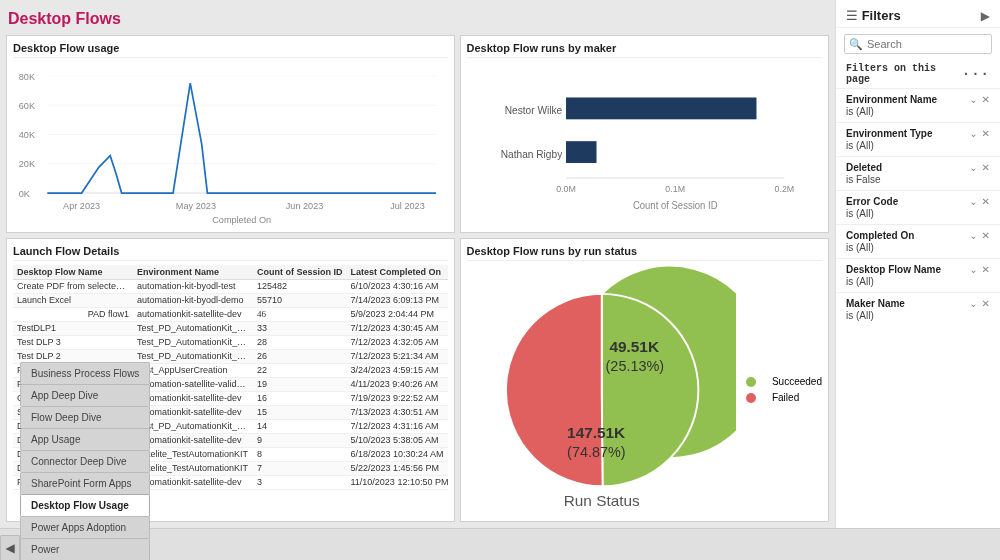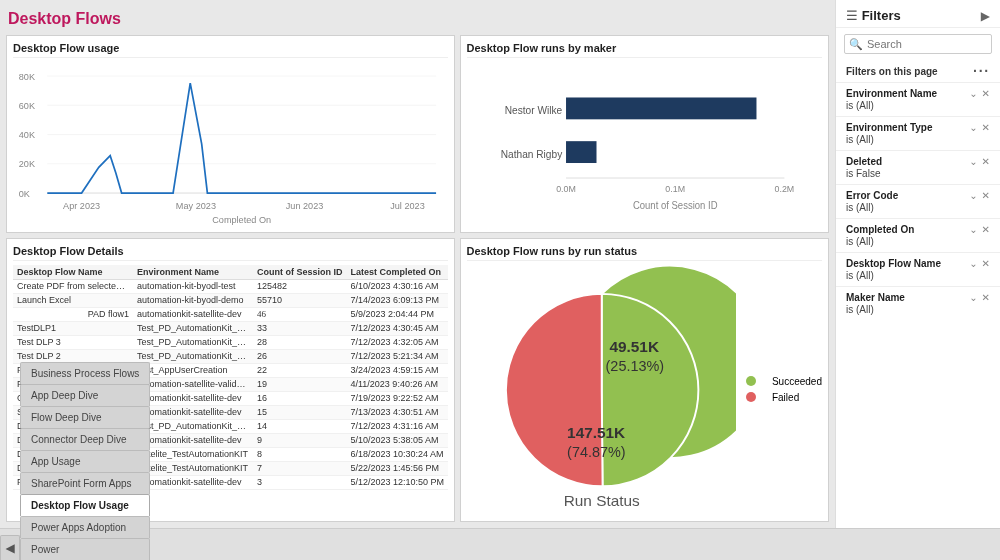--- a/index.html
+++ b/index.html
@@ -35,21 +35,21 @@
     
     .sidebar { width: 165px; background: white; border-left: 1px solid #ddd; display: flex; flex-direction: column; padding: 0; }
     .sidebar-header { display: flex; align-items: center; padding: 8px 10px 4px; background: white; border-bottom: 1px solid #eee; }
     .sidebar-header-title { font-size: 13px; font-weight: 600; color: #1f1f1f; flex: 1; }
     .sidebar-close { font-size: 12px; color: #666; cursor: pointer; }
 
     .filter-search { margin: 6px 8px; position: relative; }
     .filter-search input { width: 100%; border: 1px solid #ccc; border-radius: 2px; padding: 3px 6px 3px 22px; font-size: 11px; color: #666; }
     .search-icon-inner { position: absolute; left: 5px; top: 50%; transform: translateY(-50%); color: #888; font-size: 11px; }
 
-    .filters-on-page-label { font-size: 10px; color: #333; font-weight: 600; padding: 3px 10px 3px; display: flex; align-items: center; justify-content: space-between; }
+    .filters-on-page-label { font-size: 10px; color: #333; font-weight: 600; padding: 3px 10px 3px; display: flex; align-items: center; justify-content: space-between; font-family: Liberation Mono, monospace; }
     .filters-dots { font-size: 14px; color: #555; letter-spacing: 1px; }
 
     .filter-item { border-top: 1px solid #eee; padding: 5px 10px; }
     .filter-item-header { display: flex; align-items: center; justify-content: space-between; margin-bottom: 1px; }
     .filter-item-name { font-size: 10px; font-weight: 600; color: #1f1f1f; }
     .filter-item-icons { display: flex; gap: 4px; align-items: center; }
     .filter-icon { font-size: 10px; color: #888; cursor: pointer; }
     .filter-item-value { font-size: 10px; color: #444; }
 
     
@@ -57,21 +57,21 @@
     .tab { padding: 5px 10px; font-size: 10px; color: #444; background: #d4d4d4; border: 1px solid #bbb; border-bottom: none; cursor: pointer; white-space: nowrap; margin-right: 2px; border-radius: 2px 2px 0 0; }
     .tab.active { background: white; color: #1f1f1f; font-weight: 600; border-color: #aaa; }
     .tab-nav-arrow { width: 20px; display: flex; align-items: center; justify-content: center; font-size: 12px; color: #555; cursor: pointer; background: #d4d4d4; border: 1px solid #bbb; border-bottom: none; padding: 5px 2px; border-radius: 2px 2px 0 0; }
 
     
     svg { width: 100%; height: 100%; }
 
     
     .pie-container { display: flex; align-items: center; justify-content: center; flex: 1; gap: 10px; }
     .pie-legend { display: flex; flex-direction: column; gap: 5px; font-size: 10px; }
-    .legend-item { display: flex; align-items: flex-start; gap: 16px; }
+    .legend-item { display: flex; align-items: flex-end; gap: 16px; }
     .legend-dot { width: 10px; height: 10px; border-radius: 50%; display: inline-block; flex-shrink: 0; }
   </style>
 </head>
 <body>
 
 <div class="main-area">
 
   <div class="content-area">
     <div class="page-title">Desktop Flows</div>
 
@@ -131,21 +131,21 @@
 
             <text x="164" y="108" font-size="7.5" fill="#888" text-anchor="middle">Count of Session ID</text>
           </svg>
         </div>
       </div>
     </div>
 
     <div class="bottom-row">
 
       <div class="chart-panel details-panel">
-        <div class="chart-panel-title">Desktop Flow Details</div>
+        <div class="chart-panel-title">Launch Flow Details</div>
         <div class="table-wrapper">
           <table>
             <thead>
               <tr>
                 <th>Desktop Flow Name</th>
                 <th>Environment Name</th>
                 <th>Count of Session ID</th>
                 <th>Latest Completed On</th>
 
               </tr>
@@ -232,21 +232,21 @@
                 <tr>
                   <td style="max-width: 120px; overflow: hidden; text-overflow: ellipsis;">DesktopFlow1</td>
                   <td style="max-width: 120px; overflow: hidden; text-overflow: ellipsis;">Satelite_TestAutomationKIT</td>
                   <td style="max-width: 120px; overflow: hidden; text-overflow: ellipsis;">7</td>
                   <td style="max-width: 120px; overflow: hidden; text-overflow: ellipsis;">5/22/2023 1:45:56 PM</td>
                 </tr>
                 <tr>
                   <td style="max-width: 120px; overflow: hidden; text-overflow: ellipsis;">Pad Flow 1 for testing</td>
                   <td style="max-width: 120px; overflow: hidden; text-overflow: ellipsis;">automationkit-satellite-dev</td>
                   <td style="max-width: 120px; overflow: hidden; text-overflow: ellipsis;">3</td>
-                  <td style="max-width: 120px; overflow: hidden; text-overflow: ellipsis;">5/12/2023 12:10:50 PM</td>
+                  <td style="max-width: 120px; overflow: hidden; text-overflow: ellipsis;">11/10/2023 12:10:50 PM</td>
                 </tr>
               </tbody>
           </table>
         </div>
       </div>
 
       <div class="chart-panel status-panel">
         <div class="chart-panel-title">Desktop Flow runs by run status</div>
         <div class="pie-container">
           <svg viewBox="0 0 140 130" width="140" height="130">
@@ -370,20 +370,20 @@
       </div>
   </div>
 </div>
 
 <div class="tabs-bar">
   <div class="tab-nav-arrow">◀</div>
   <div id="tabs-container">
       <div class="tab">Business Process Flows</div>
       <div class="tab">App Deep Dive</div>
       <div class="tab">Flow Deep Dive</div>
+      <div class="tab">App Usage</div>
       <div class="tab">Connector Deep Dive</div>
-      <div class="tab">App Usage</div>
       <div class="tab">SharePoint Form Apps</div>
       <div class="tab active">Desktop Flow Usage</div>
       <div class="tab">Power Apps Adoption</div>
       <div class="tab">Power</div>
     </div>
 </div>
 
 </body></html>

